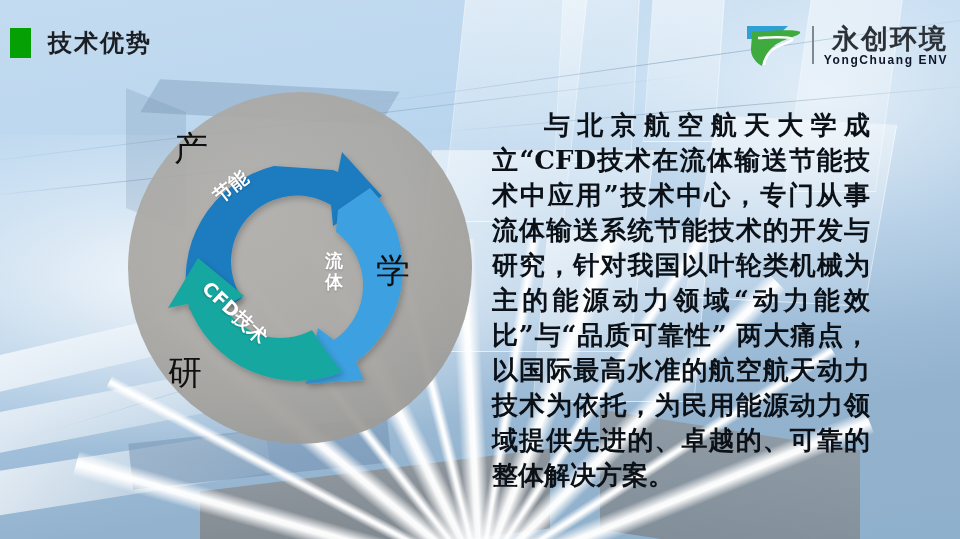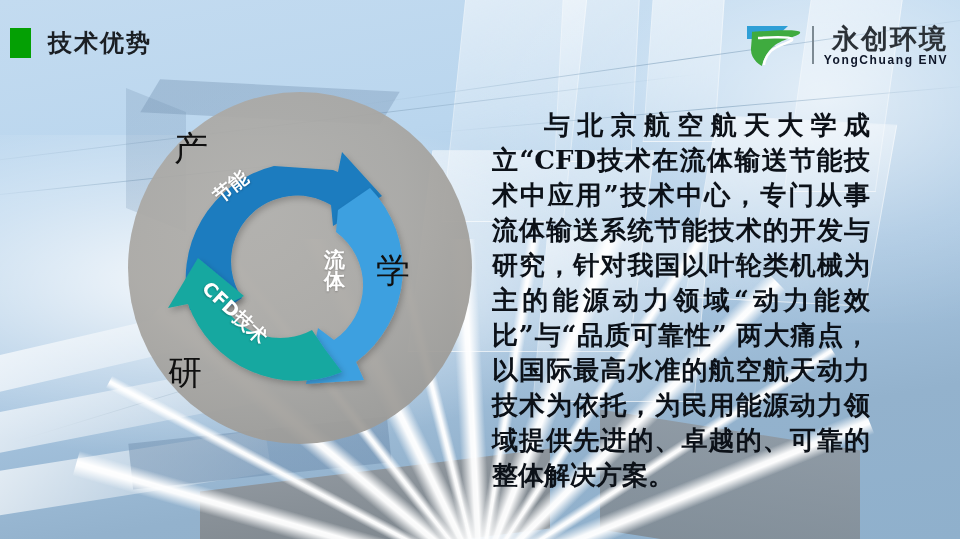--- a/index.html
+++ b/index.html
@@ -101,21 +101,21 @@
   .lbl-chan{left:46px;top:34px;font-size:34px;}
   .lbl-xue{left:248px;top:156px;font-size:34px;}
   .lbl-yan{left:40px;top:258px;font-size:34px;}
   .seg-lbl{
     position:absolute;color:#fff;font-weight:bold;
     font-family:"DejaVu Sans","Liberation Sans",sans-serif;
     text-shadow:0 1px 2px rgba(0,0,0,.25);
     white-space:nowrap;
   }
   .lbl-jn{left:84px;top:82px;font-size:19px;transform:rotate(-38deg);}
-  .lbl-lt{left:196px;top:158px;font-size:21px;width:20px;white-space:normal;line-height:21px;text-align:center;}
+  .lbl-lt{left:196px;top:158px;font-size:18px;width:20px;white-space:normal;line-height:21px;text-align:center;}
   .lbl-cfd{left:66px;top:208px;font-size:19px;transform:rotate(43deg);}
 
   
   .para{
     position:absolute;left:492px;top:108px;width:378px;
     font-family:"DejaVu Serif","Liberation Serif",serif;
     font-size:26px;line-height:35px;
     font-weight:bold;
     color:#0c1118;
     text-align:justify;

